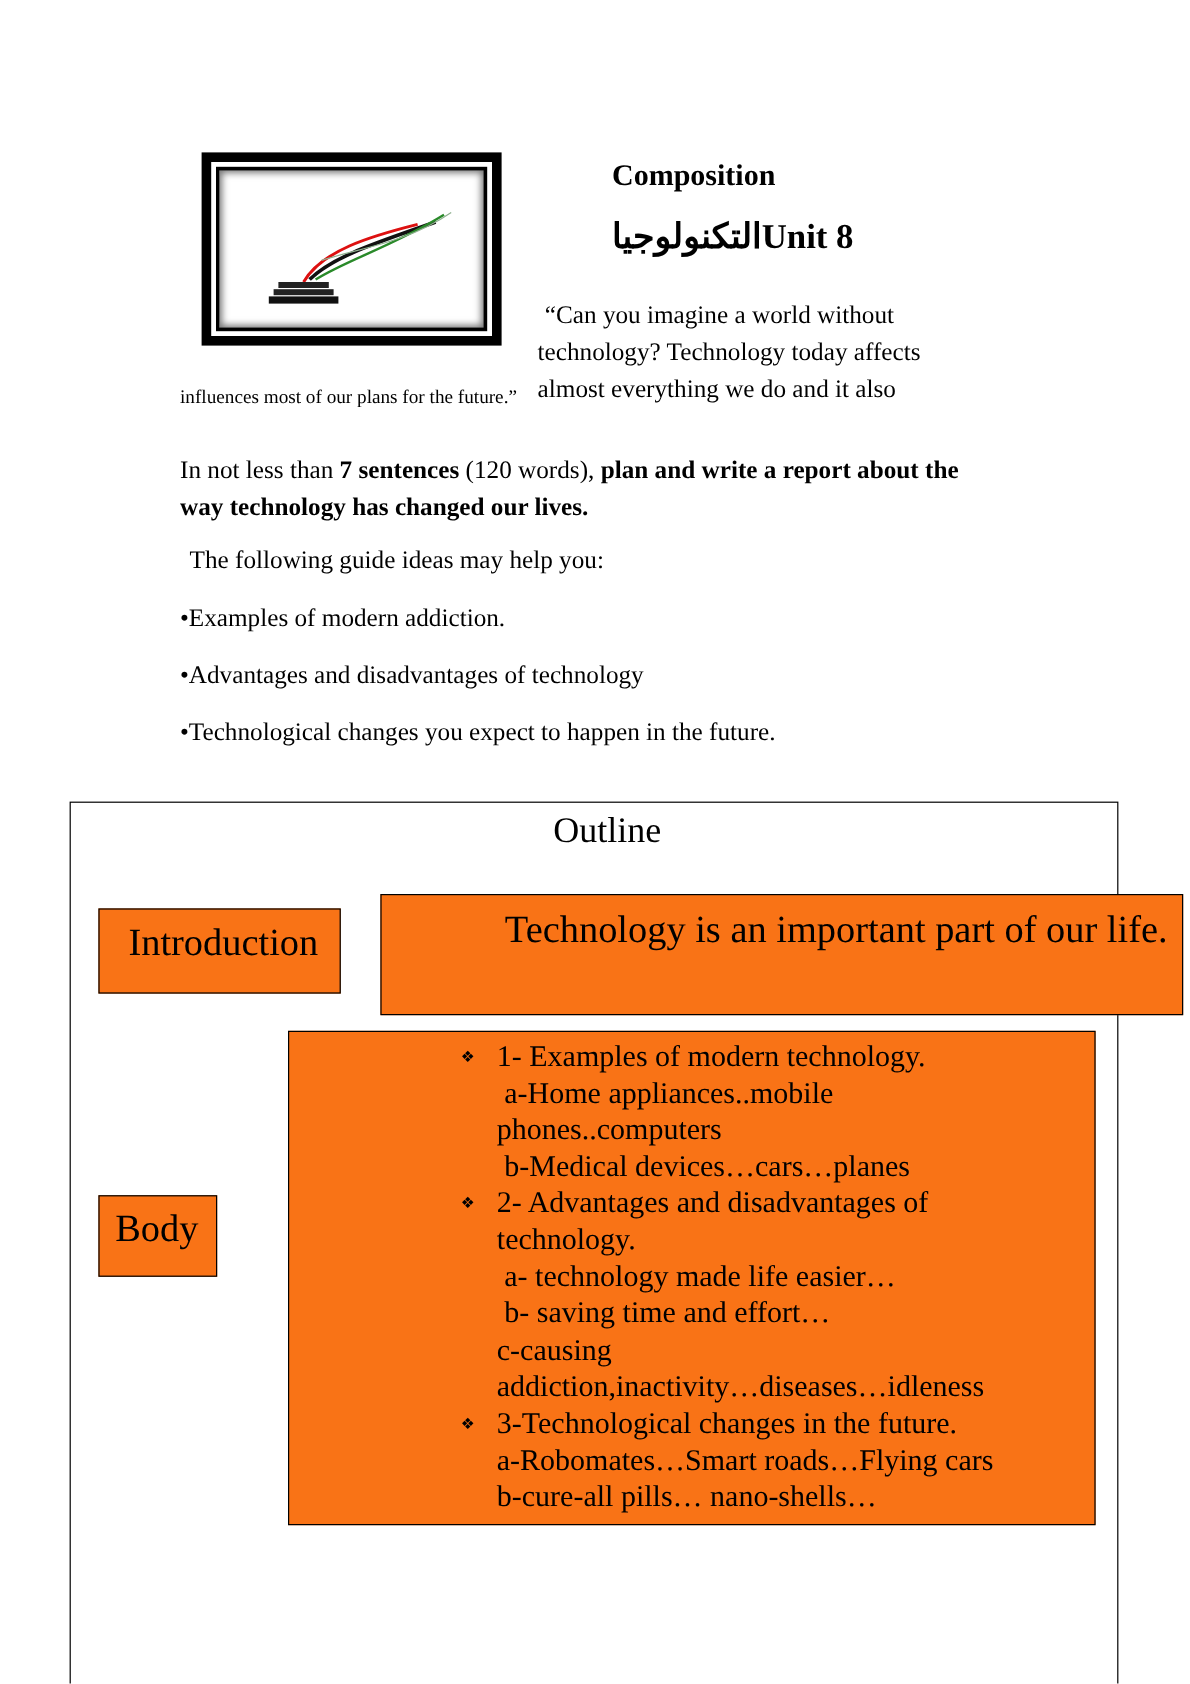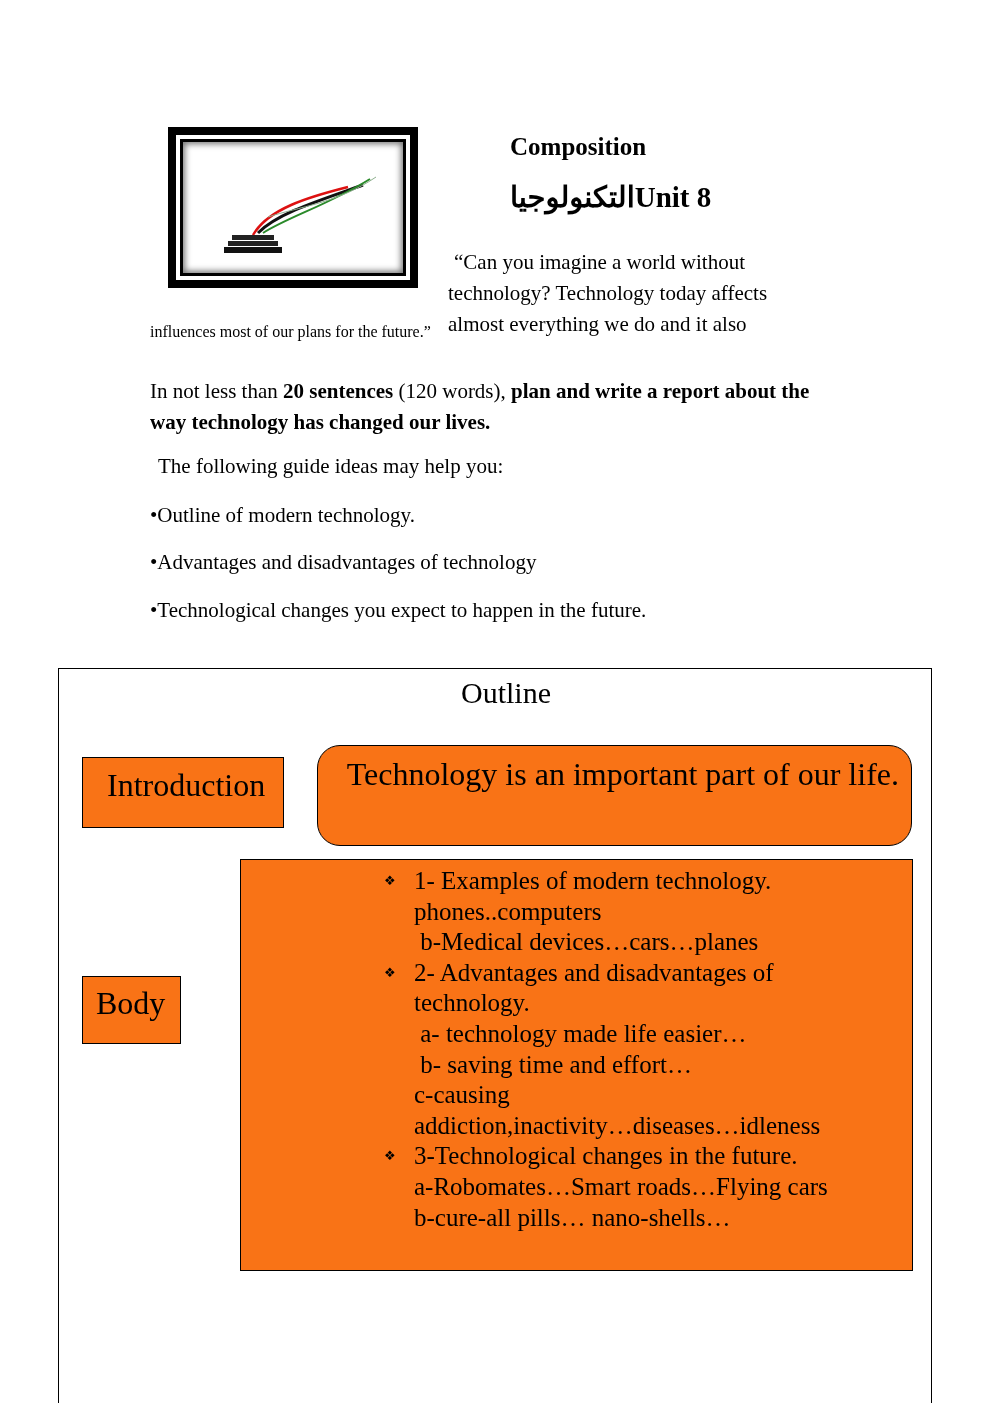--- a/index.html
+++ b/index.html
@@ -24,24 +24,24 @@
   .bullet { left:150px; font-size:21px; white-space:nowrap; }
 
   
   #outline-frame { left:58px; top:668px; width:874px; height:760px; border:1.5px solid #000; box-sizing:border-box; }
   .outline-title { left:0; width:992px; top:676px; text-align:center; font-size:30px; padding-left:12px; }
   .outline-title span { position:relative; left:-2px; }
 
   .box { border:1px solid #000; box-sizing:border-box; background:#f97316; }
   #intro-label-box { left:82px; top:757px; width:202px; height:71px; }
   #intro-label-box span { position:absolute; left:24px; top:9px; font-size:32px; }
-  #intro-text-box { left:317px; top:745px; width:595px; height:101px;border-radius:23px; }
+  #intro-text-box { left:317px; top:745px; width:669px; height:101px; }
   #intro-text-box div { position:absolute; right:12px; top:6px; width:560px; text-align:right; font-size:32px; line-height:44px; }
 
-  #body-label-box { left:82px; top:976px; width:99px; height:68px; }
+  #body-label-box { left:82px; top:996px; width:99px; height:68px; }
   #body-label-box span { position:absolute; left:13px; top:8px; font-size:32px; }
 
   #body-box { left:240px; top:859px; width:673px; height:412px; }
   #body-list { left:384px; top:866px; font-size:25px; line-height:30.6px; }
   .li { position:relative; padding-left:30px; white-space:nowrap; }
   .li .dia { position:absolute; left:0; top:0; font-size:13px; }
   .sub { padding-left:30px; white-space:nowrap; }
 </style>
 </head>
 <body>
@@ -65,44 +65,45 @@
 <div class="abs heading-comp">Composition</div>
 <div class="abs heading-unit"><span>التكنولوجيا</span><span>Unit 8</span></div>
 
 <div class="abs quote">
   <div style="padding-left:6px">“Can you imagine a world without</div>
   <div>technology? Technology today affects</div>
   <div>almost everything we do and it also</div>
 </div>
 <div class="abs quote-last">influences most of our plans for the future.”</div>
 
-<div class="abs instr"><span>In not less than </span><b>20 sentences</b><span> (120 words), </span><b>plan and write a report about the way technology has changed our lives.</b></div>
+<div class="abs instr"><span>In not less than </span><b>7 sentences</b><span> (120 words), </span><b>plan and write a report about the way technology has changed our lives.</b></div>
 
 <div class="abs guide">The following guide ideas may help you:</div>
-<div class="abs bullet" style="top:503px">•Outline of modern technology.</div>
+<div class="abs bullet" style="top:503px">•Examples of modern addiction.</div>
 <div class="abs bullet" style="top:550px">•Advantages and disadvantages of technology</div>
 <div class="abs bullet" style="top:598px">•Technological changes you expect to happen in the future.</div>
 
 <div id="outline-frame" class="abs"></div>
 <div class="abs outline-title"><span>Outline</span></div>
 
 <div id="intro-label-box" class="abs box">
   <span>Introduction</span>
 </div>
 <div id="intro-text-box" class="abs box">
   <div>Technology is an important part of our life.</div>
 </div>
 
 <div id="body-label-box" class="abs box">
   <span>Body</span>
 </div>
 <div id="body-box" class="abs box"></div>
 
 <div id="body-list" class="abs">
   <div class="li"><span class="dia">❖</span><span>1- Examples of modern technology.</span></div>
+  <div class="sub" style="white-space:pre"> a-Home appliances..mobile</div>
   <div class="sub" style="white-space:pre">phones..computers</div>
   <div class="sub" style="white-space:pre"> b-Medical devices…cars…planes</div>
   <div class="li"><span class="dia">❖</span><span>2- Advantages and disadvantages of</span></div>
   <div class="sub" style="white-space:pre">technology.</div>
   <div class="sub" style="white-space:pre"> a- technology made life easier…</div>
   <div class="sub" style="white-space:pre"> b- saving time and effort…</div>
   <div class="sub" style="white-space:pre">c-causing</div>
   <div class="sub" style="white-space:pre">addiction,inactivity…diseases…idleness</div>
   <div class="li"><span class="dia">❖</span><span>3-Technological changes in the future.</span></div>
   <div class="sub" style="white-space:pre">a-Robomates…Smart roads…Flying cars</div>

